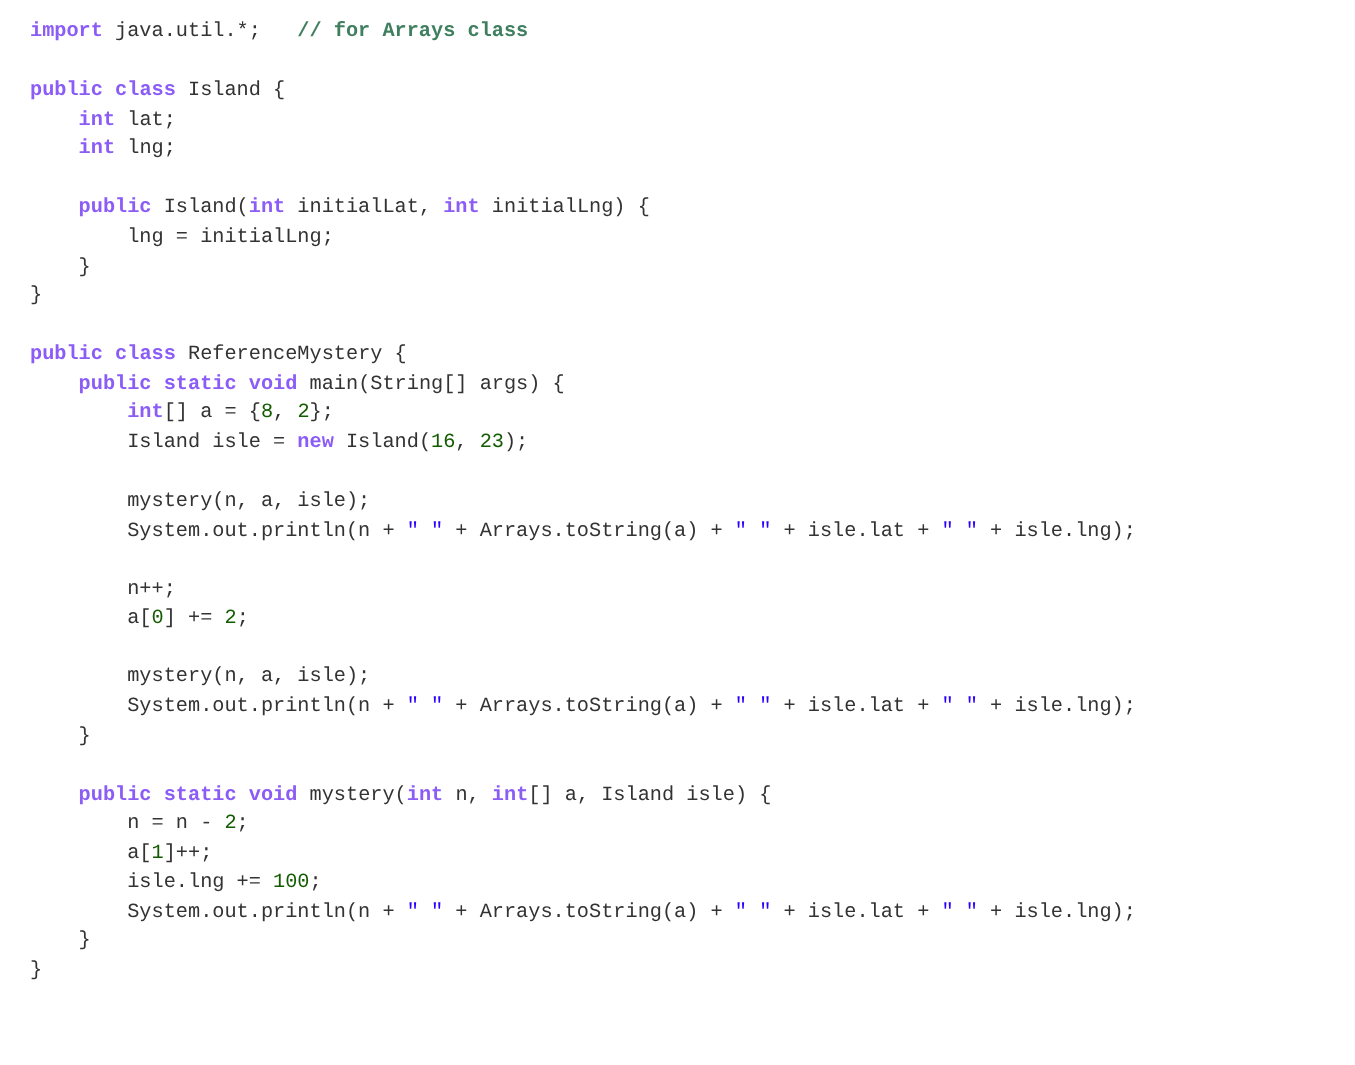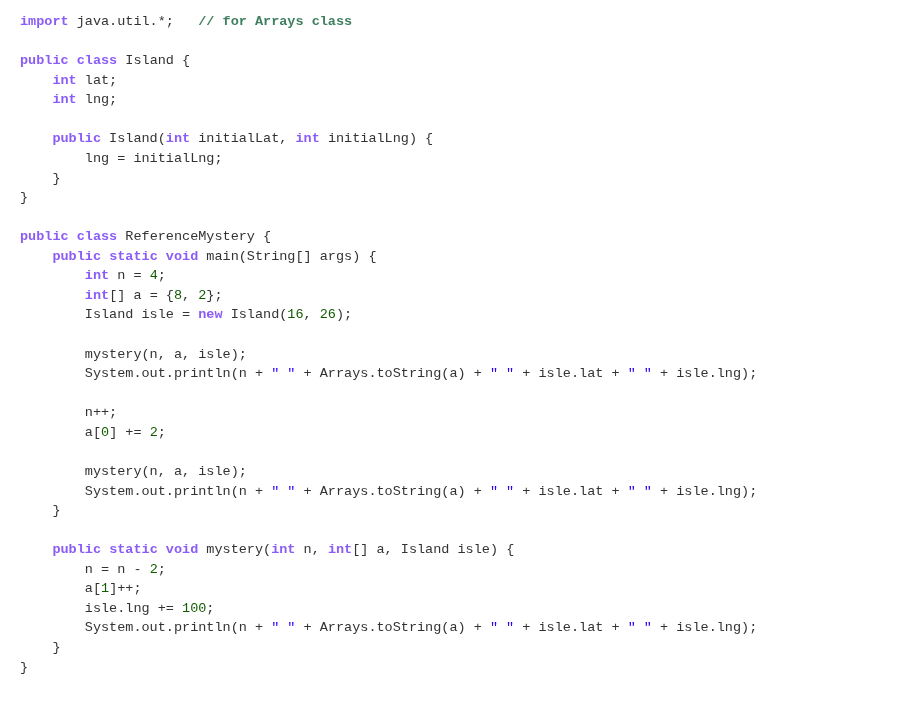--- a/index.html
+++ b/index.html
@@ -50,23 +50,22 @@
     <span class="code-line"><span>    </span><span class="kw">int</span><span class="plain"> lat;</span></span>
     <span class="code-line"><span>    </span><span class="kw">int</span><span class="plain"> lng;</span></span>
     <span class="blank"></span>
     <span class="code-line"><span>    </span><span class="kw">public</span><span class="plain"> Island(</span><span class="kw">int</span><span class="plain"> initialLat, </span><span class="kw">int</span><span class="plain"> initialLng) {</span></span>
     <span class="code-line"><span>        </span><span class="plain">lng = initialLng;</span></span>
     <span class="code-line"><span>    </span><span class="plain">}</span></span>
     <span class="code-line"><span class="plain">}</span></span>
     <span class="blank"></span>
     <span class="code-line"><span class="kw">public</span><span class="plain"> </span><span class="kw">class</span><span class="plain"> ReferenceMystery {</span></span>
     <span class="code-line"><span>    </span><span class="kw">public</span><span class="plain"> </span><span class="kw">static</span><span class="plain"> </span><span class="kw">void</span><span class="plain"> main(String[] args) {</span></span>
-    <span class="code-line"><span>        </span><span class="kw">int</span><span class="plain"> n = </span><span class="num">4</span><span class="plain">;</span></span>
     <span class="code-line"><span>        </span><span class="kw">int</span><span class="plain">[] a = {</span><span class="num">8</span><span class="plain">, </span><span class="num">2</span><span class="plain">};</span></span>
-    <span class="code-line"><span>        </span><span class="plain">Island isle = </span><span class="kw">new</span><span class="plain"> Island(</span><span class="num">16</span><span class="plain">, </span><span class="num">26</span><span class="plain">);</span></span>
+    <span class="code-line"><span>        </span><span class="plain">Island isle = </span><span class="kw">new</span><span class="plain"> Island(</span><span class="num">16</span><span class="plain">, </span><span class="num">23</span><span class="plain">);</span></span>
     <span class="blank"></span>
     <span class="code-line"><span>        </span><span class="plain">mystery(n, a, isle);</span></span>
     <span class="code-line"><span>        </span><span class="plain">System.out.println(n + </span><span class="str">" "</span><span class="plain"> + Arrays.toString(a) + </span><span class="str">" "</span><span class="plain"> + isle.lat + </span><span class="str">" "</span><span class="plain"> + isle.lng);</span></span>
     <span class="blank"></span>
     <span class="code-line"><span>        </span><span class="plain">n++;</span></span>
     <span class="code-line"><span>        </span><span class="plain">a[</span><span class="num">0</span><span class="plain">] += </span><span class="num">2</span><span class="plain">;</span></span>
     <span class="blank"></span>
     <span class="code-line"><span>        </span><span class="plain">mystery(n, a, isle);</span></span>
     <span class="code-line"><span>        </span><span class="plain">System.out.println(n + </span><span class="str">" "</span><span class="plain"> + Arrays.toString(a) + </span><span class="str">" "</span><span class="plain"> + isle.lat + </span><span class="str">" "</span><span class="plain"> + isle.lng);</span></span>
     <span class="code-line"><span>    </span><span class="plain">}</span></span>

